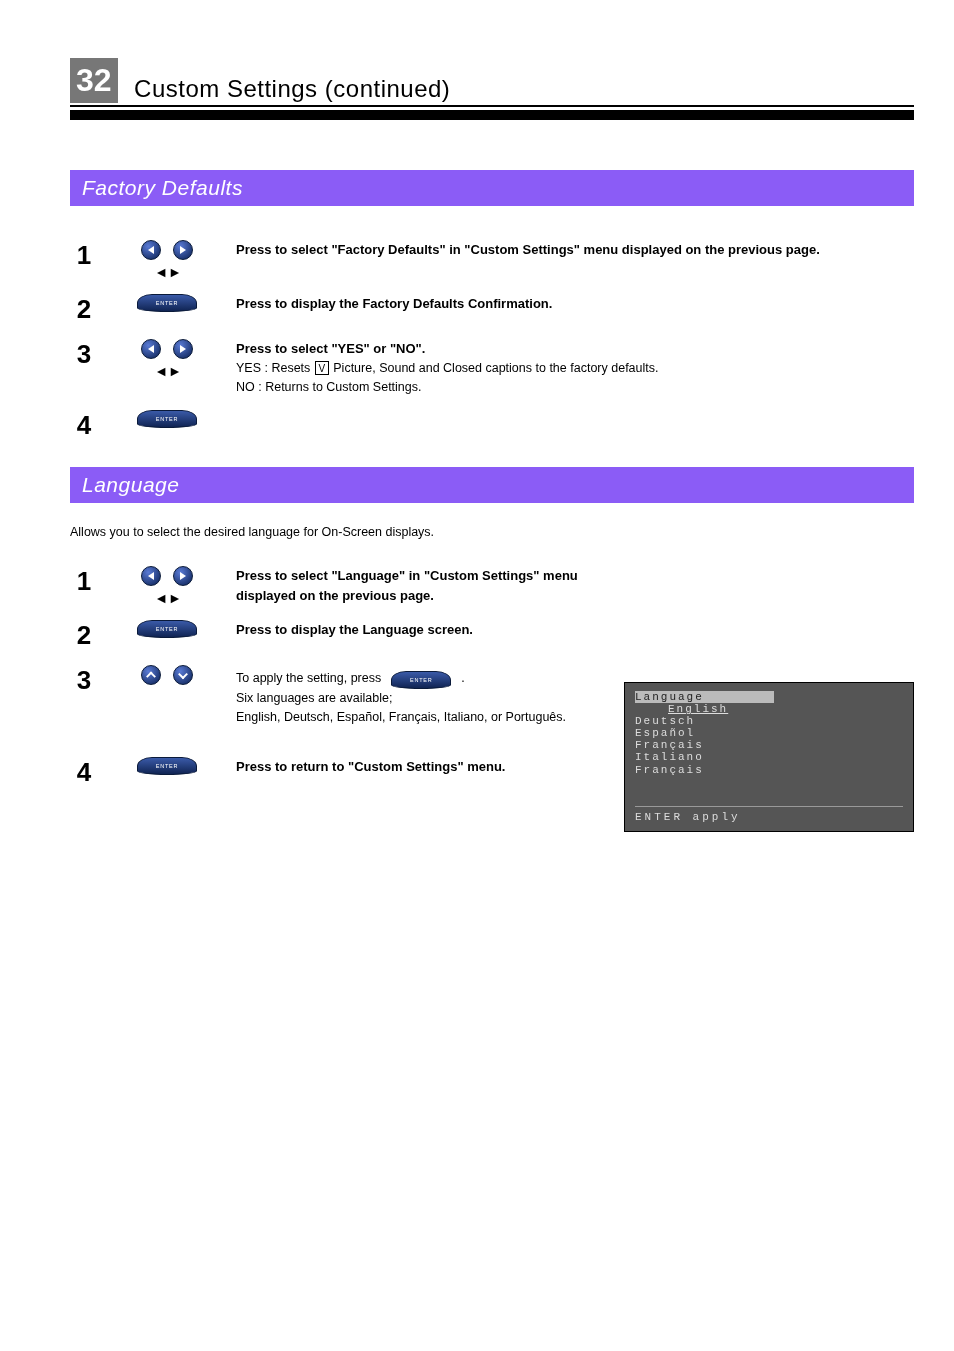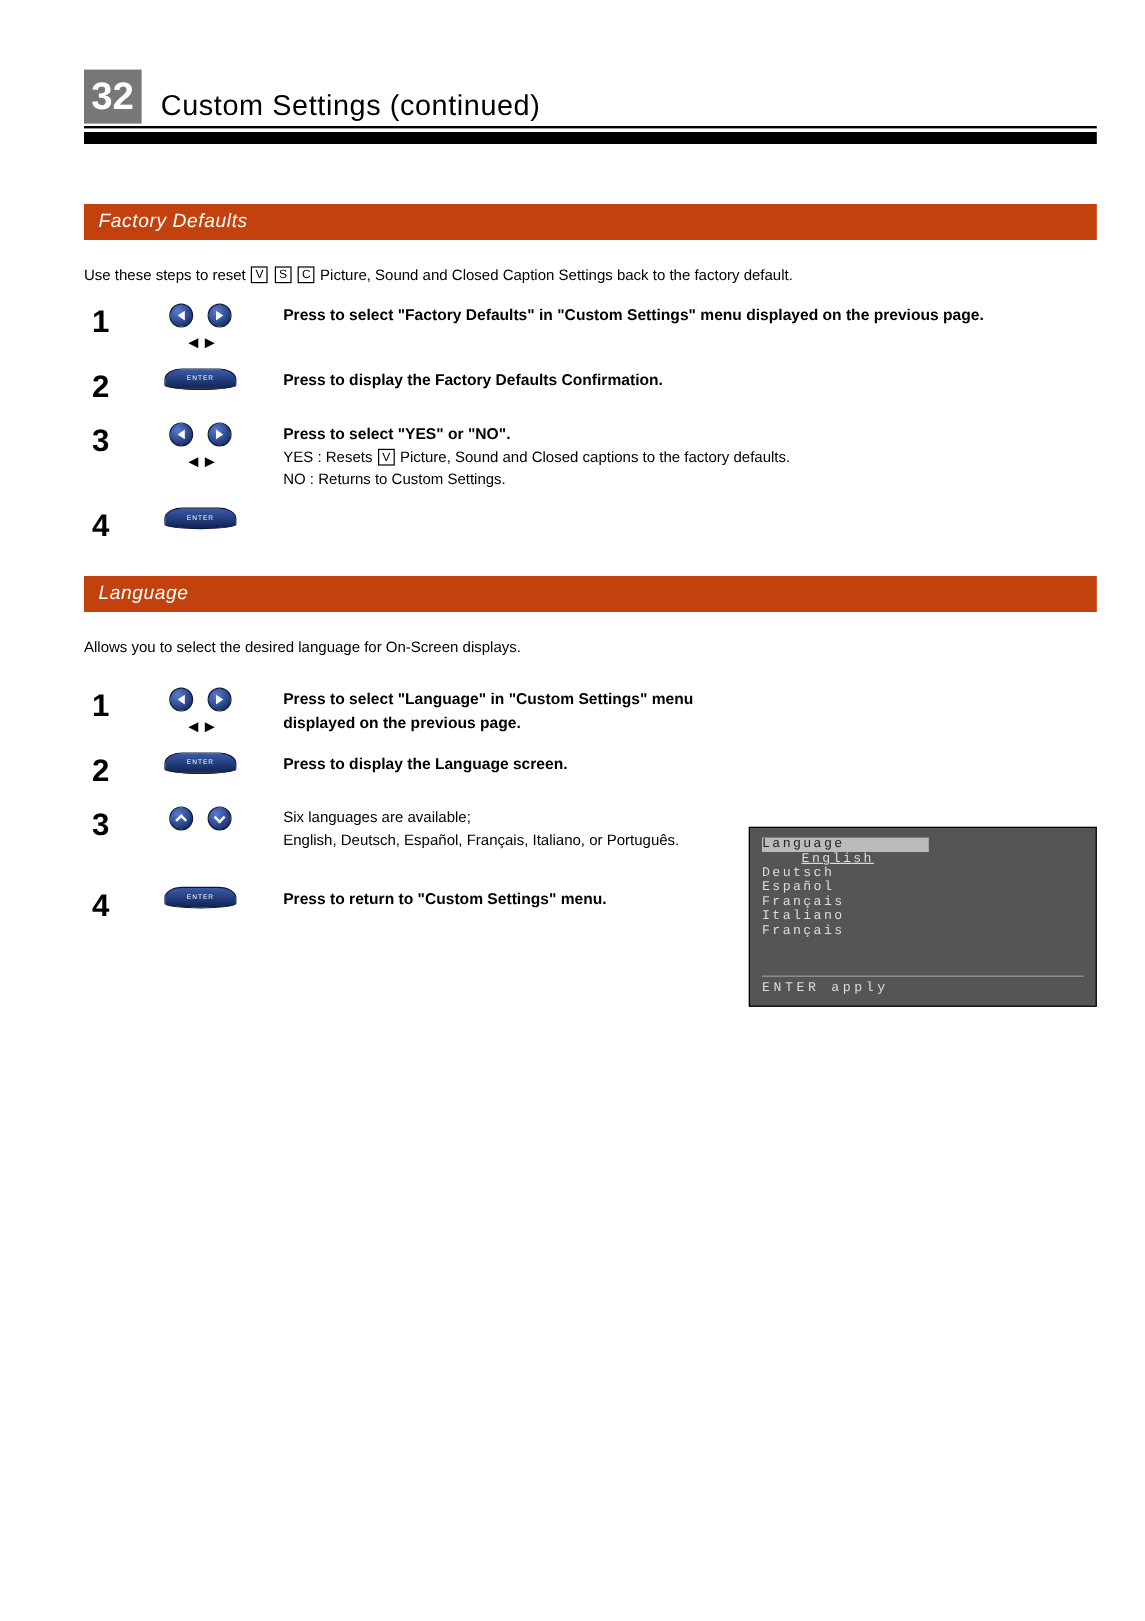--- a/index.html
+++ b/index.html
@@ -37,23 +37,23 @@
     border: none;
     border-top: 2px solid #000;
     margin-top: 2px;
   }
   .thick-rule {
     height: 10px;
     background: #000;
     margin-top: 3px;
   }
   .section-bar {
-    background: #c2410c;
+    background: #8b5cf6;
     color: #fff;
-    font-size: 16px;
+    font-size: 21px;
     font-style: italic;
     padding: 6px 12px;
     margin: 0;
     letter-spacing: 0.5px;
   }
   .content {
     position: absolute;
     left: 70px;
     right: 40px;
     top: 170px;
@@ -233,23 +233,20 @@
   <hr class="thin-rule">
   <div class="thick-rule"></div>
 </div>
 
 <div class="content">
 
   <div class="section-bar">Factory Defaults</div>
 
   <div class="two-col block">
     <div style="flex:1">
-      <div class="intro">
-        <span>Use these steps to reset </span><span class="boxed">V</span> <span class="boxed">S</span> <span class="boxed">C</span><span> Picture, Sound and Closed Caption Settings back to the factory default.</span>
-      </div>
 
       <div class="step-row">
         <div class="step-num">1</div>
         <div class="icon-col">
           <div class="lr-pill">
             <div class="round-btn left"></div>
             <div class="round-btn right"></div>
           </div>
           <div class="arrow-lr">◄ ►</div>
         </div>
@@ -318,20 +315,25 @@
 
       <div class="step-row">
         <div class="step-num">3</div>
         <div class="icon-col">
           <div class="lr-pill">
             <div class="round-btn up"></div>
             <div class="round-btn down"></div>
           </div>
         </div>
         <div class="step-text">
+          <div class="apply-row">
+            <span><span>To apply the setting, press </span></span>
+            <div class="enter-btn"></div>
+            <span>.</span>
+          </div>
           <div>Six languages are available;</div>
           <div>English, Deutsch, Español, Français, Italiano, or Português.</div>
         </div>
       </div>
 
       <div class="step-row" style="margin-top:30px;">
         <div class="step-num">4</div>
         <div class="icon-col">
           <div class="enter-btn"></div>
         </div>

